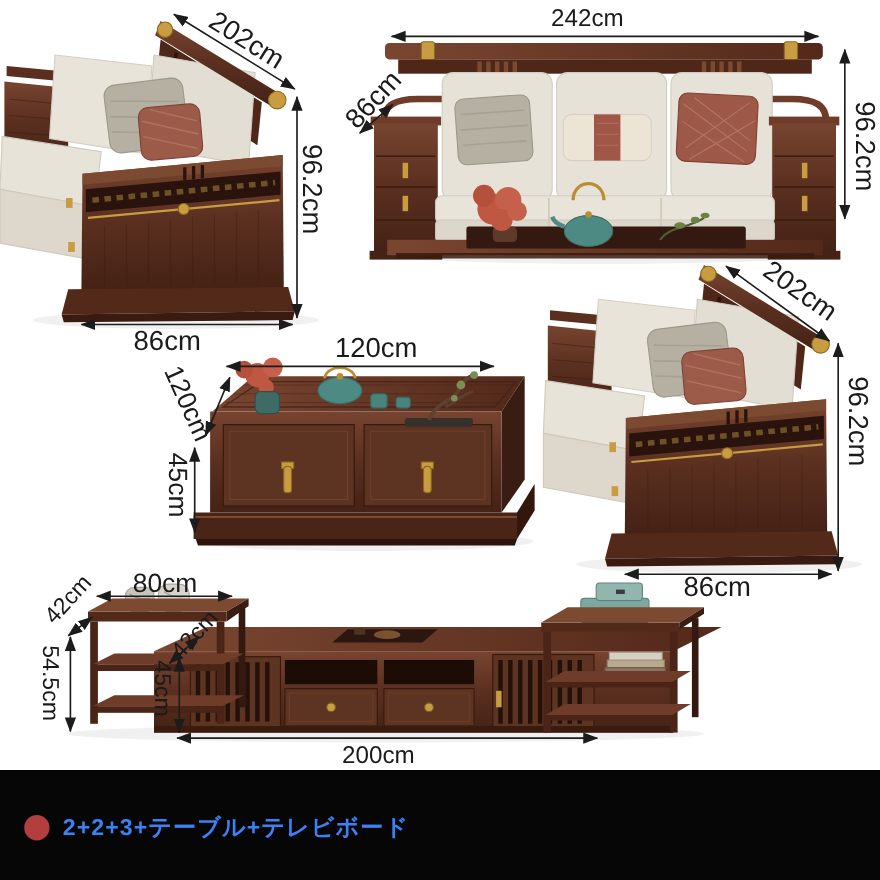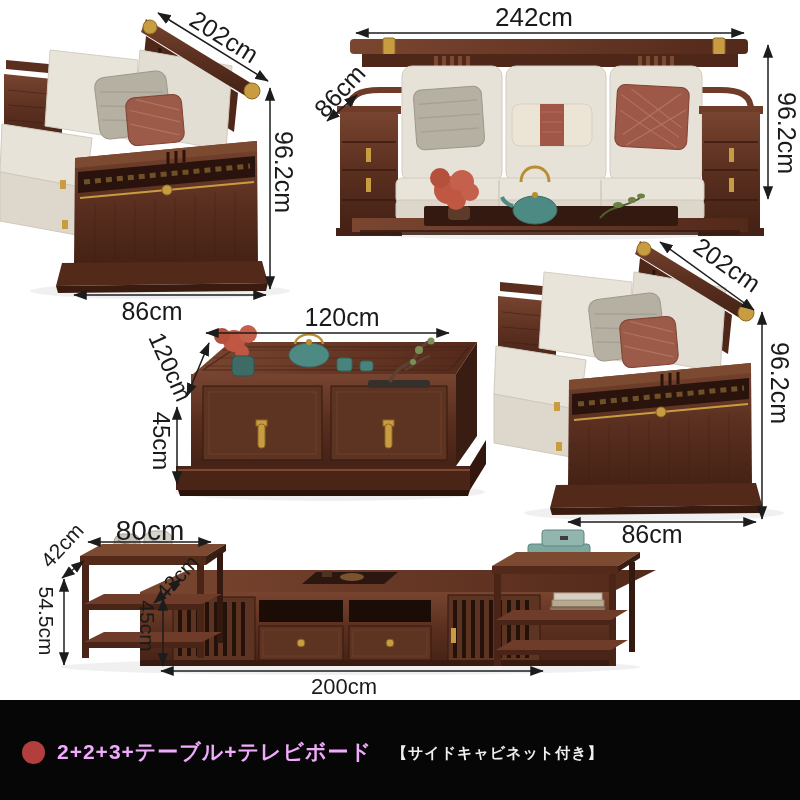--- a/index.html
+++ b/index.html
@@ -2,21 +2,21 @@
 <html><head>
 <meta charset="utf-8">
 <style>
   html,body{margin:0;padding:0;background:#fff;}
   #canvas{position:relative;width:800px;height:800px;background:#ffffff;overflow:hidden;
           font-family:"Liberation Sans",sans-serif;}
   .dim{position:absolute;color:#1a1a1a;font-size:25px;line-height:1;white-space:nowrap;}
   #scene{position:absolute;left:0;top:0;}
   .footer{position:absolute;left:0;top:700px;width:800px;height:100px;background:#060606;}
   .dot{position:absolute;left:22px;top:41px;width:23px;height:23px;border-radius:50%;}
-  .set{position:absolute;left:57px;top:52px;transform:translateY(-50%);color:#f0abfc;
+  .set{position:absolute;left:57px;top:52px;transform:translateY(-50%);color:#3b82f6;
        font-size:21px;font-weight:700;letter-spacing:1px;white-space:nowrap;}
   .note{position:absolute;left:392px;top:53px;transform:translateY(-50%);color:#efefef;
         font-size:15px;font-weight:600;letter-spacing:1px;white-space:nowrap;}
 </style>
 </head>
 <body>
 
 <div id="canvas">
 
 <svg id="scene" width="800" height="700" viewBox="0 0 800 700">
@@ -276,38 +276,37 @@
     <line x1="154" y1="603" x2="181" y2="579" marker-start="url(#ah)" marker-end="url(#ah)"></line>
     <line x1="163" y1="598" x2="163" y2="666" marker-start="url(#ah)" marker-end="url(#ah)"></line>
     <line x1="161" y1="671" x2="543" y2="671" marker-start="url(#ah)" marker-end="url(#ah)"></line>
   </g>
 </svg>
 
 <div class="dim" style="left:224px;top:37px;transform:translate(-50%,-50%) rotate(32deg);">202cm</div>
 <div class="dim" style="left:283px;top:172px;transform:translate(-50%,-50%) rotate(90deg);">96.2cm</div>
 <div class="dim" style="left:152px;top:311px;transform:translate(-50%,-50%);">86cm</div>
 
-<div class="dim" style="left:534px;top:17px;transform:translate(-50%,-50%);font-size:26px;">242cm</div>
+<div class="dim" style="left:534px;top:17px;transform:translate(-50%,-50%);font-size:22px;">242cm</div>
 <div class="dim" style="left:340px;top:91px;transform:translate(-50%,-50%) rotate(-47deg);">86cm</div>
 <div class="dim" style="left:786px;top:133px;transform:translate(-50%,-50%) rotate(90deg);">96.2cm</div>
 
 <div class="dim" style="left:342px;top:317px;transform:translate(-50%,-50%);">120cm</div>
 <div class="dim" style="left:170px;top:367px;transform:translate(-50%,-50%) rotate(66deg);font-size:24px;">120cm</div>
 <div class="dim" style="left:161px;top:441px;transform:translate(-50%,-50%) rotate(90deg);font-size:24px;">45cm</div>
 
 <div class="dim" style="left:727px;top:265px;transform:translate(-50%,-50%) rotate(35deg);">202cm</div>
 <div class="dim" style="left:779px;top:383px;transform:translate(-50%,-50%) rotate(90deg);">96.2cm</div>
 <div class="dim" style="left:652px;top:534px;transform:translate(-50%,-50%);">86cm</div>
 
-<div class="dim" style="left:150px;top:531px;transform:translate(-50%,-50%);font-size:28px;">80cm</div>
+<div class="dim" style="left:150px;top:531px;transform:translate(-50%,-50%);font-size:24px;">80cm</div>
 <div class="dim" style="left:62px;top:545px;transform:translate(-50%,-50%) rotate(-47deg);font-size:21px;">42cm</div>
 <div class="dim" style="left:46px;top:621px;transform:translate(-50%,-50%) rotate(90deg);font-size:21px;">54.5cm</div>
 <div class="dim" style="left:177px;top:577px;transform:translate(-50%,-50%) rotate(-47deg);font-size:21px;">42cm</div>
 <div class="dim" style="left:147px;top:626px;transform:translate(-50%,-50%) rotate(90deg);font-size:21px;">45cm</div>
 <div class="dim" style="left:344px;top:687px;transform:translate(-50%,-50%);font-size:22px;">200cm</div>
 
 <div class="footer">
   <span class="dot" style="background: rgb(178, 62, 62);"></span>
   <span class="set">2+2+3+テーブル+テレビボード</span>
-  <span class="note">【サイドキャビネット付き】</span>
 </div>
 
 </div>
 
 </body></html>

